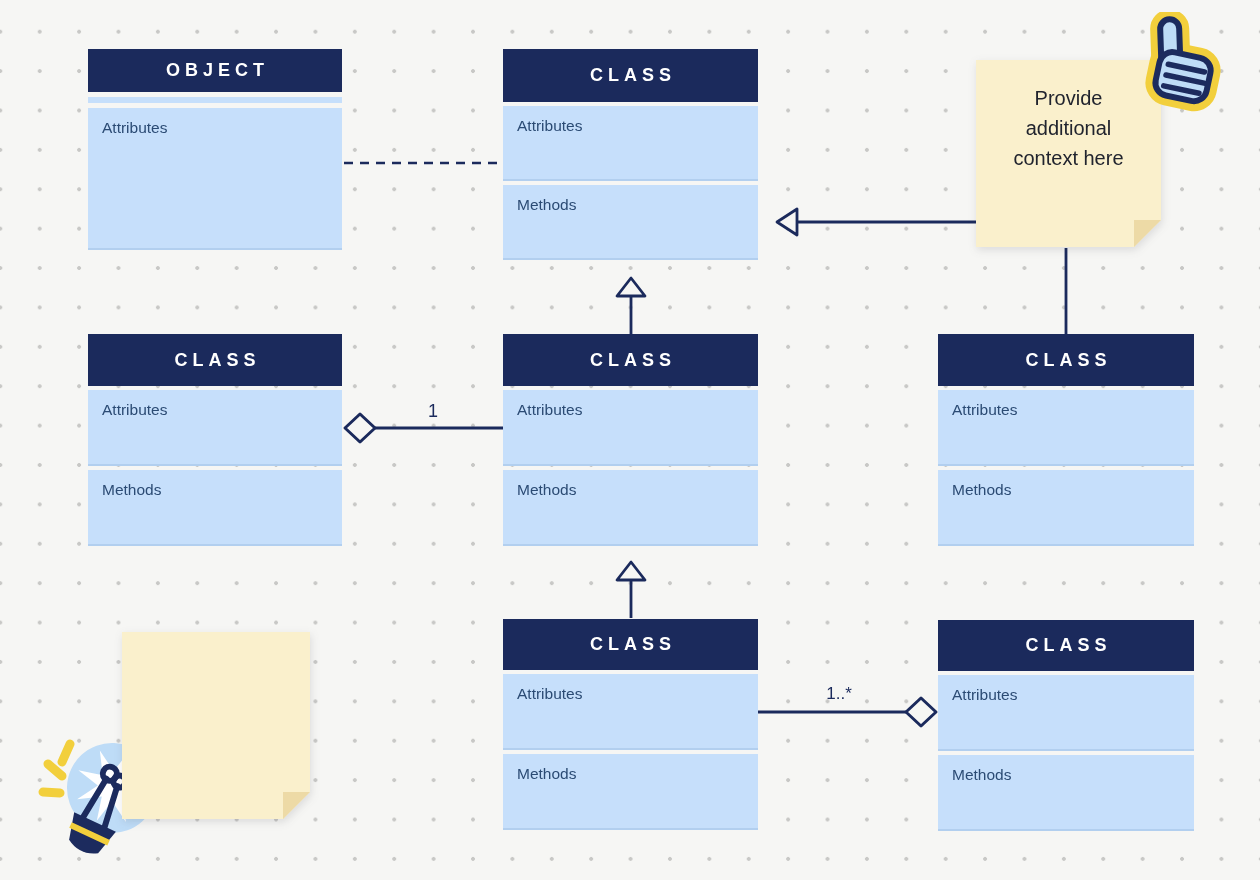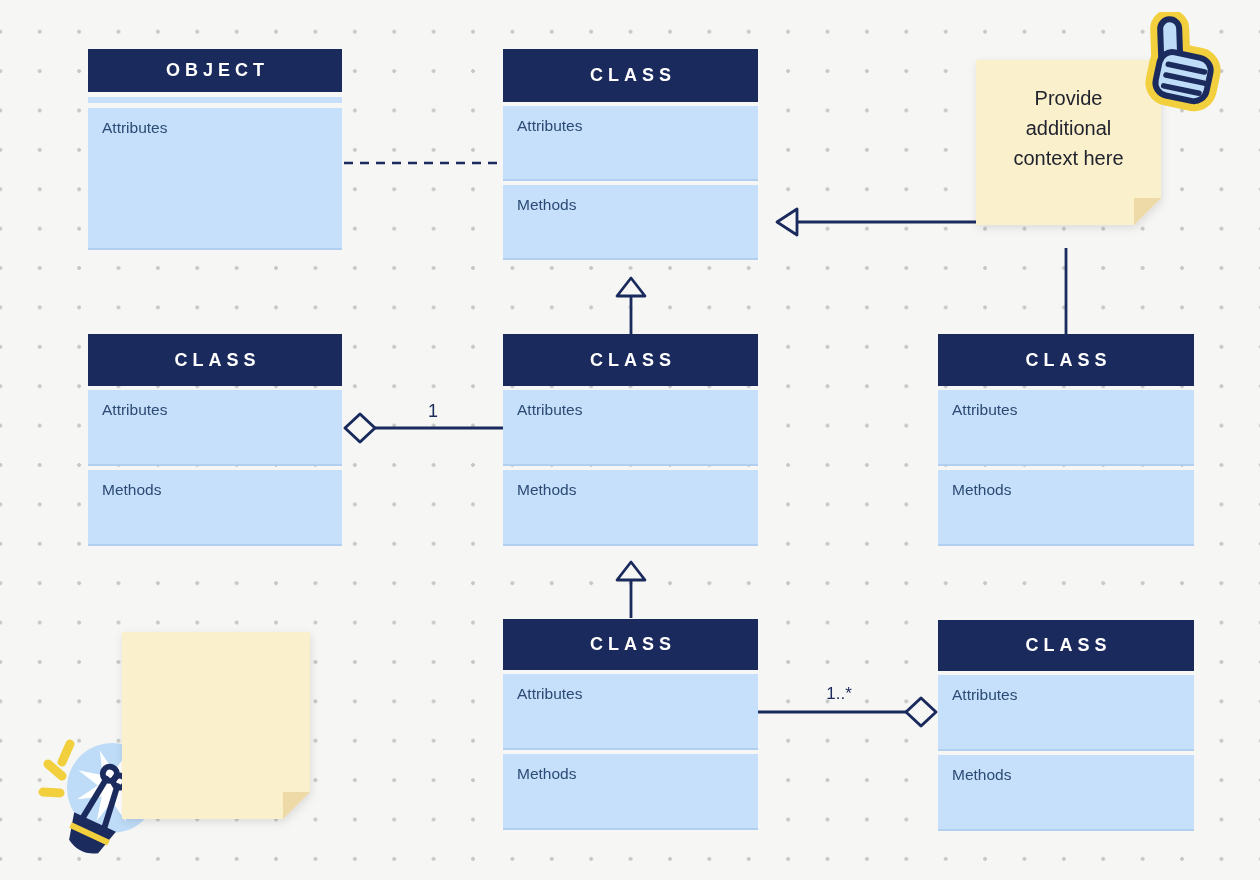--- a/index.html
+++ b/index.html
@@ -144,21 +144,21 @@
         <path d="M68 102 L73 56"></path>
         <path d="M92 102 L86 58"></path>
         <circle cx="74" cy="50" r="7"></circle>
         <circle cx="86" cy="53" r="6"></circle>
       </g>
       <path d="M58 100 H104 L97 127 Q81 137 65 127 Z" fill="#1c2b5e"></path>
       <path d="M60 113 L102 113" stroke="#f2cf3c" stroke-width="6" fill="none"></path>
     </g>
   </svg>
 
-  <div id="sticky-top" class="sticky" style="left:976px;top:60px;width:185px;height:165px;">
+  <div id="sticky-top" class="sticky" style="left:976px;top:60px;width:185px;height:187px;">
     <div class="sticky-body"></div>
     <div class="sticky-fold"></div>
     <div class="sticky-text">Provide additional context here</div>
   </div>
 
   <div id="sticky-bottom" class="sticky" style="left:122px;top:632px;width:188px;height:187px;">
     <div class="sticky-body"></div>
     <div class="sticky-fold"></div>
   </div>
 

